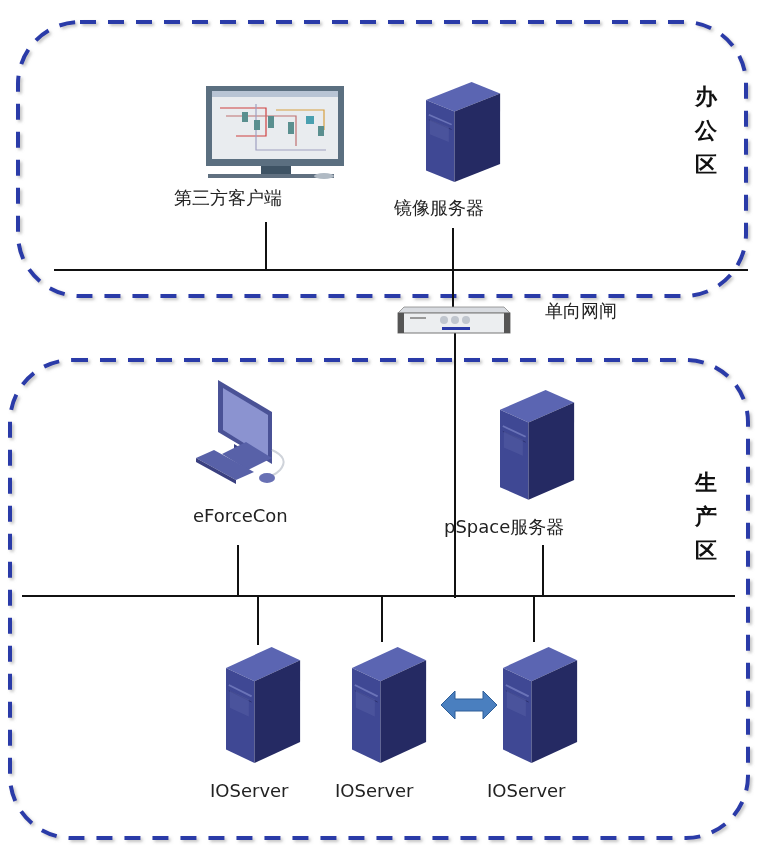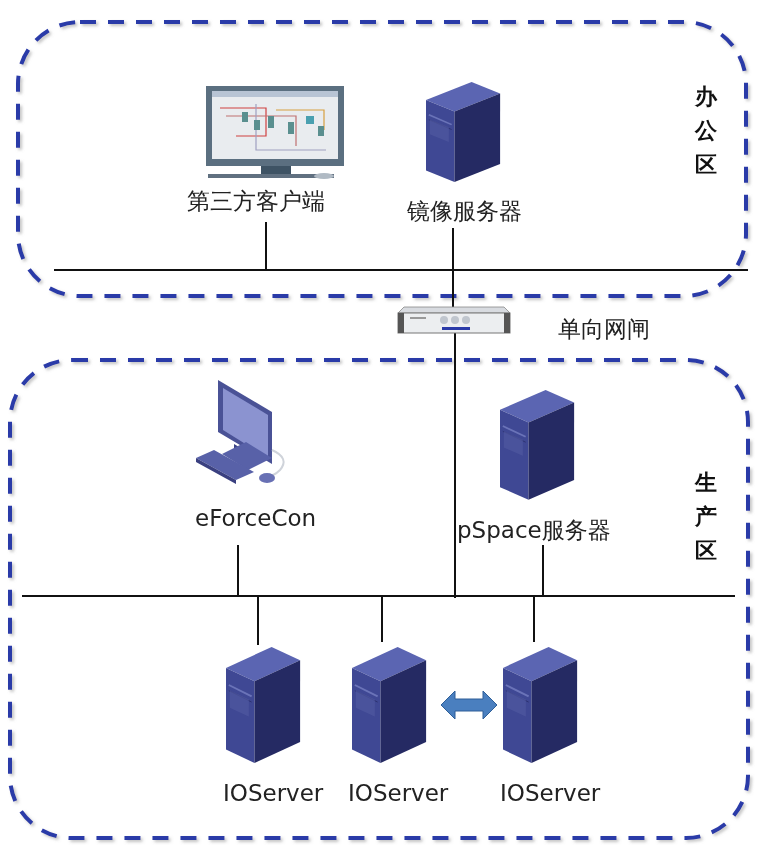--- a/index.html
+++ b/index.html
@@ -1,19 +1,19 @@
 <!DOCTYPE html>
 <html><head>
 <meta charset="utf-8">
 <style>
   html, body { margin:0; padding:0; background:#ffffff; }
   body { width:757px; height:858px; position:relative; overflow:hidden;
          font-family:"DejaVu Sans","Liberation Sans",sans-serif; color:#1a1a1a; }
   #diagram { position:absolute; left:0; top:0; width:757px; height:858px; }
-  .lbl { position:absolute; font-size:23px; white-space:nowrap; color:#222;margin-left:13px; }
+  .lbl { position:absolute; font-size:18px; white-space:nowrap; color:#222; }
   .zone-lbl { position:absolute; font-size:22px; font-weight:bold; color:#111; line-height:34px; width:30px; text-align:center; }
 </style>
 </head>
 <body>
 
 <svg id="diagram" viewBox="0 0 757 858" xmlns="http://www.w3.org/2000/svg">
   <defs>
     <filter id="sh" x="-5%" y="-5%" width="110%" height="110%">
       <feDropShadow dx="2" dy="2" stdDeviation="1.5" flood-color="#888" flood-opacity="0.5"></feDropShadow>
     </filter>
@@ -112,18 +112,18 @@
   <div>区</div>
 </div>
 <div class="zone-lbl" style="left:691px; top:466px;">
   <div>生</div>
   <div>产</div>
   <div>区</div>
 </div>
 
 <div class="lbl" style="left:174px; top:186px;">第三方客户端</div>
 <div class="lbl" style="left:394px; top:196px;text-align:center;">镜像服务器</div>
-<div class="lbl" style="left:545px; top:314px;">单向网闸</div>
-<div class="lbl" style="left:182px; top:505px;">eForceCon</div>
+<div class="lbl" style="left:545px; top:299px;">单向网闸</div>
+<div class="lbl" style="left:193px; top:505px;">eForceCon</div>
 <div class="lbl" style="left:444px; top:515px;">pSpace服务器</div>
 <div class="lbl" style="left:210px; top:780px;">IOServer</div>
 <div class="lbl" style="left:335px; top:780px;">IOServer</div>
 <div class="lbl" style="left:487px; top:780px;">IOServer</div>
 
 </body></html>

